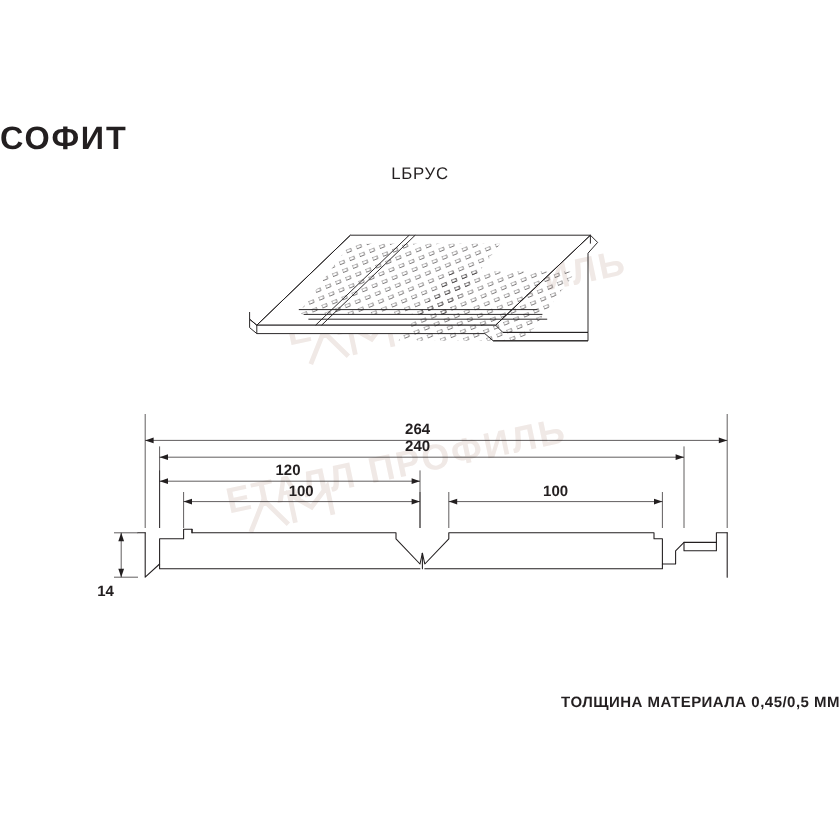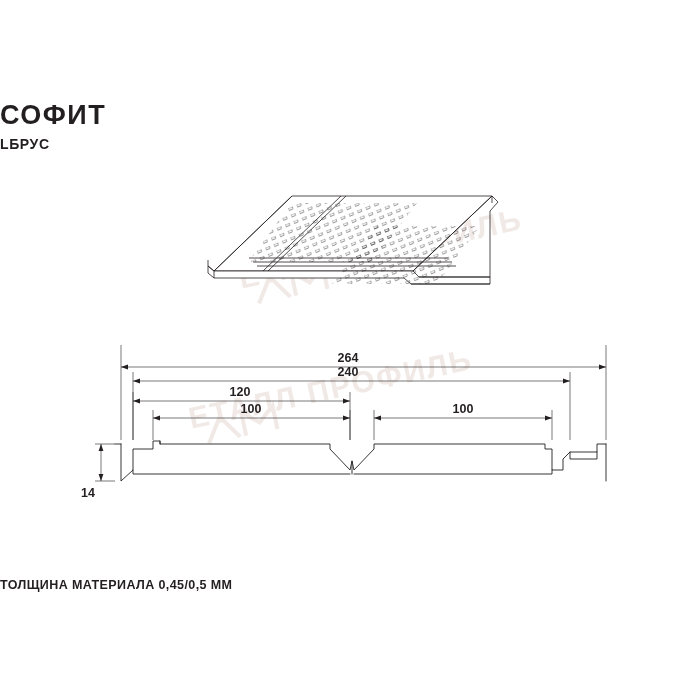--- a/index.html
+++ b/index.html
@@ -28,32 +28,32 @@
     font-size: 27px;
     font-weight: bold;
     letter-spacing: 1.5px;
     color: #231f20;
   }
   .subtitle {
     position: absolute;
     top: 136px;
     left: 0;
     width: 700px;
-    text-align: left;
+    text-align: center;
     font-size: 14px;
-    font-weight: bold;
+    font-weight: normal;
     letter-spacing: 0.6px;
     color: #231f20;
   }
   .footnote {
     position: absolute;
     top: 578px;
     left: 0;
     width: 700px;
-    text-align: left;
+    text-align: right;
     font-size: 12.5px;
     font-weight: bold;
     letter-spacing: 0.4px;
     color: #231f20;
   }
   .art {
     position: absolute;
     top: 0;
     left: 0;
   }

